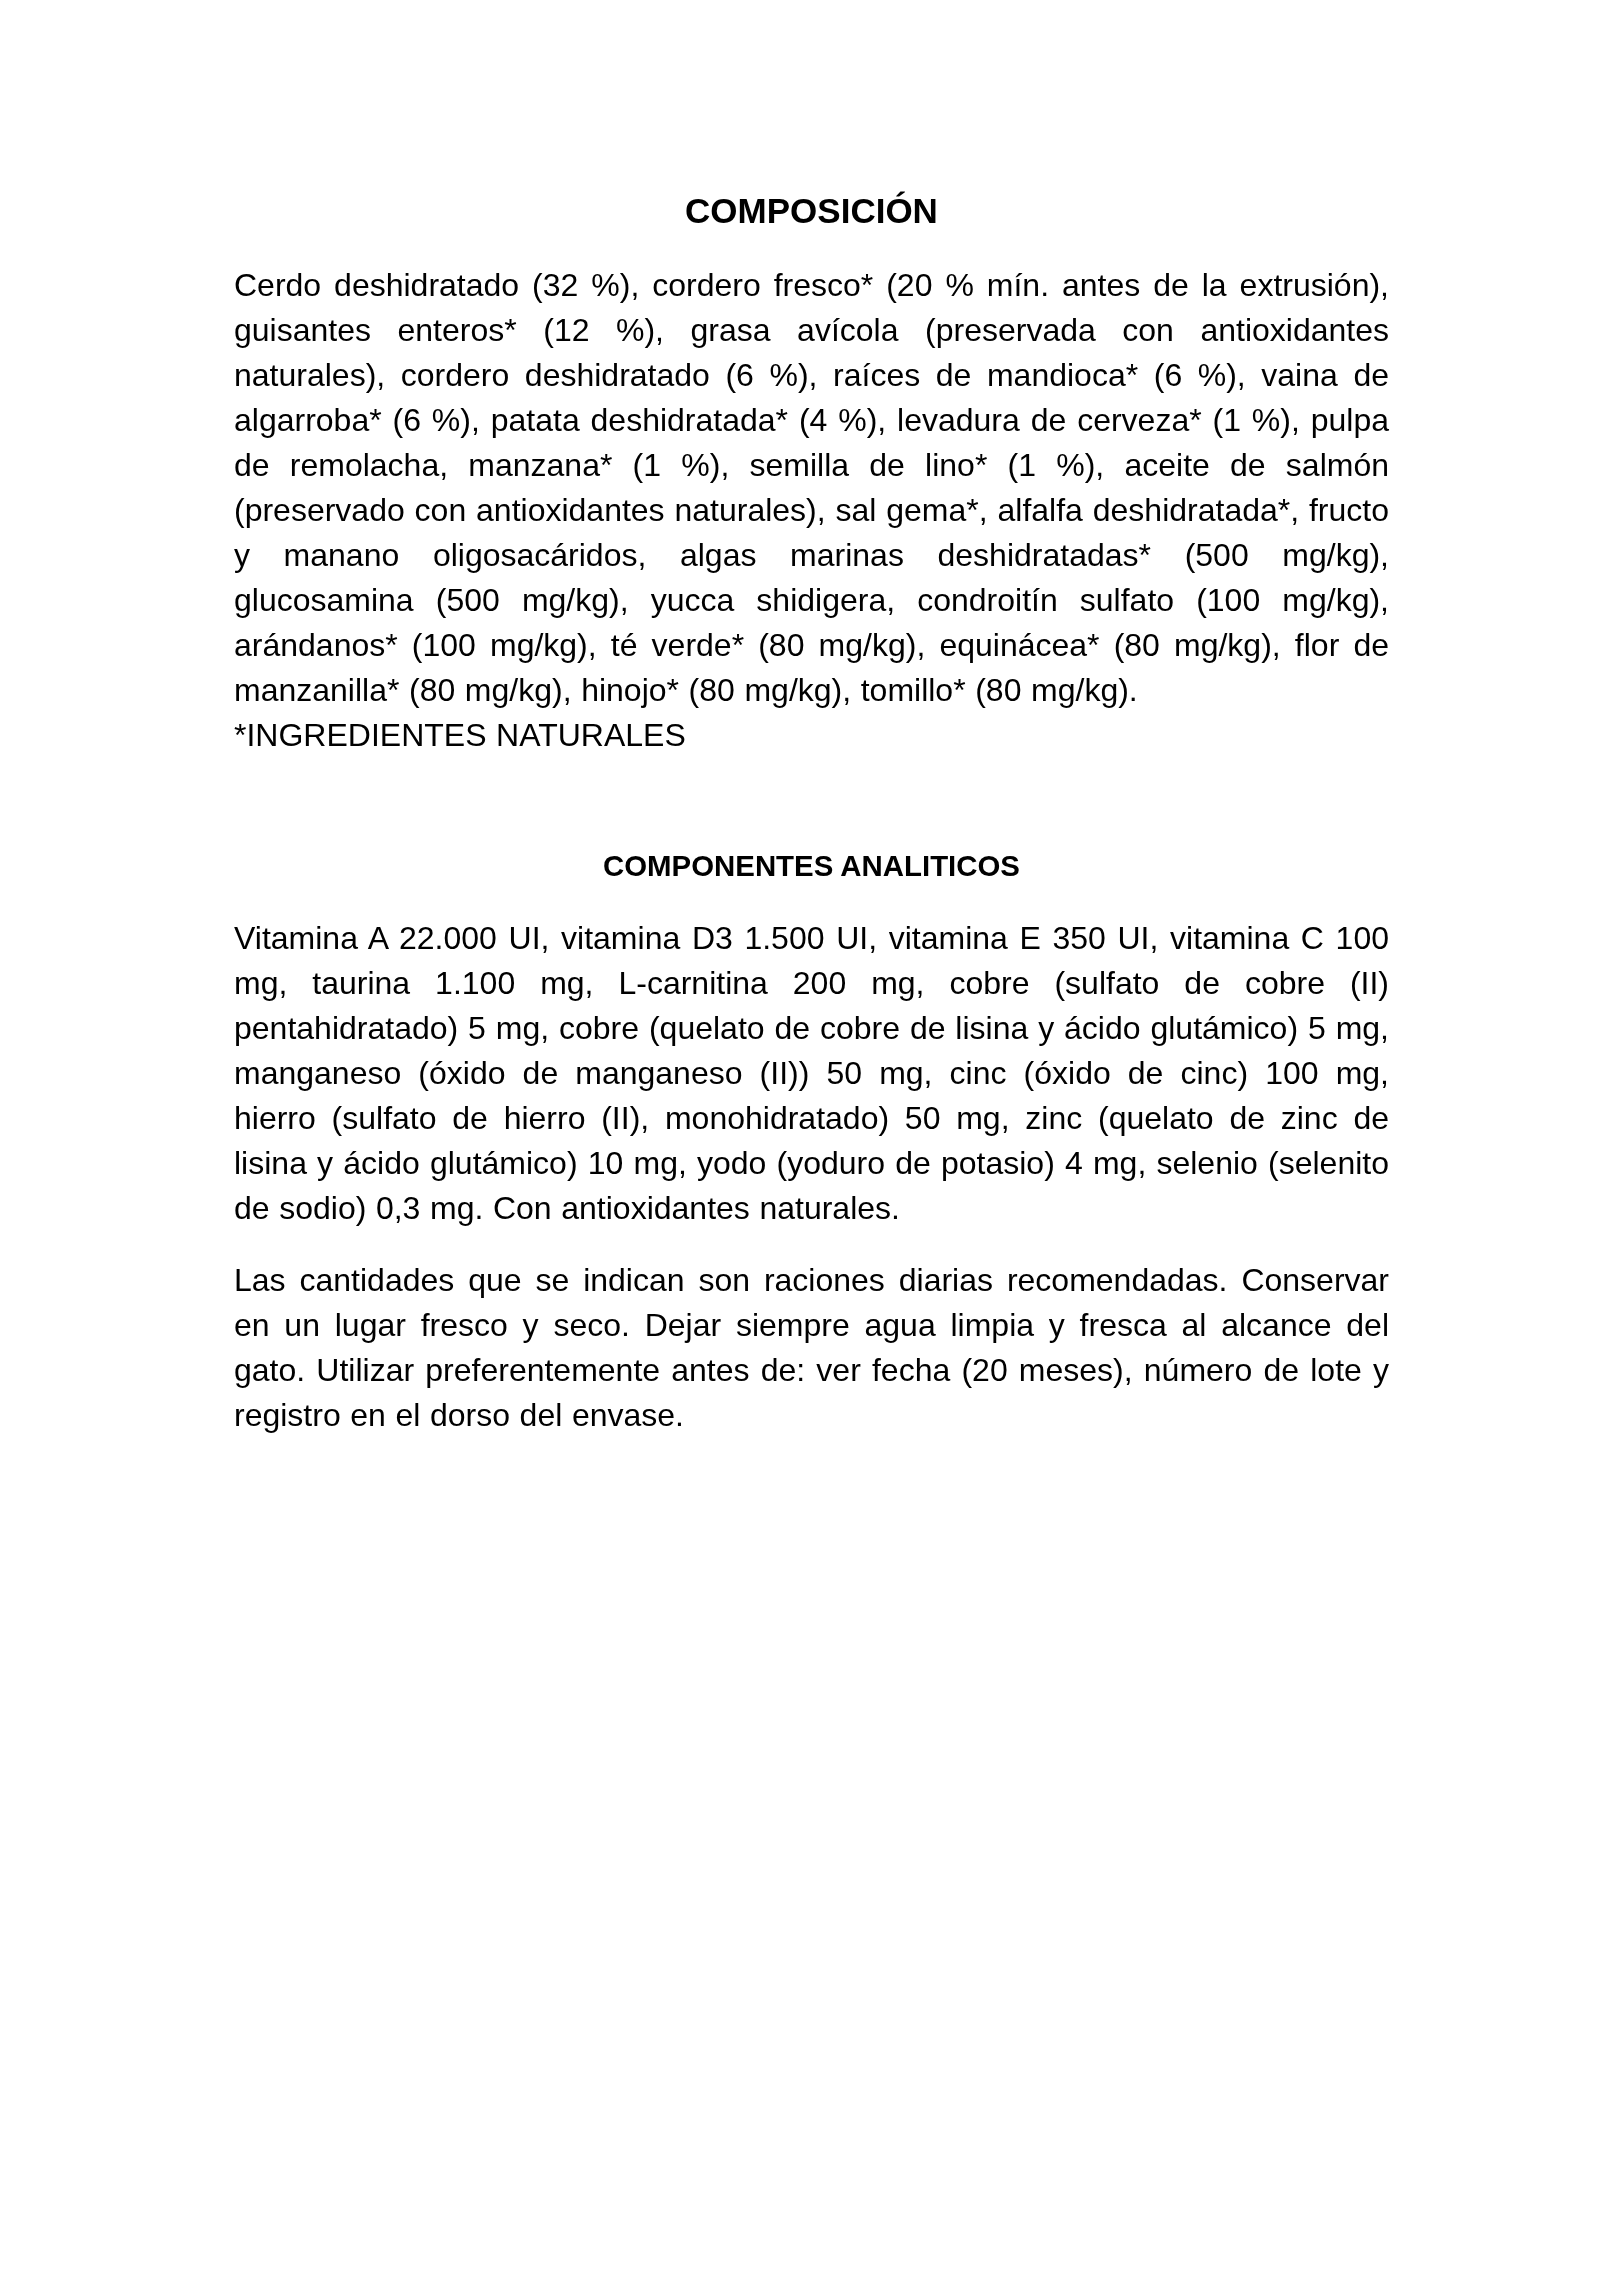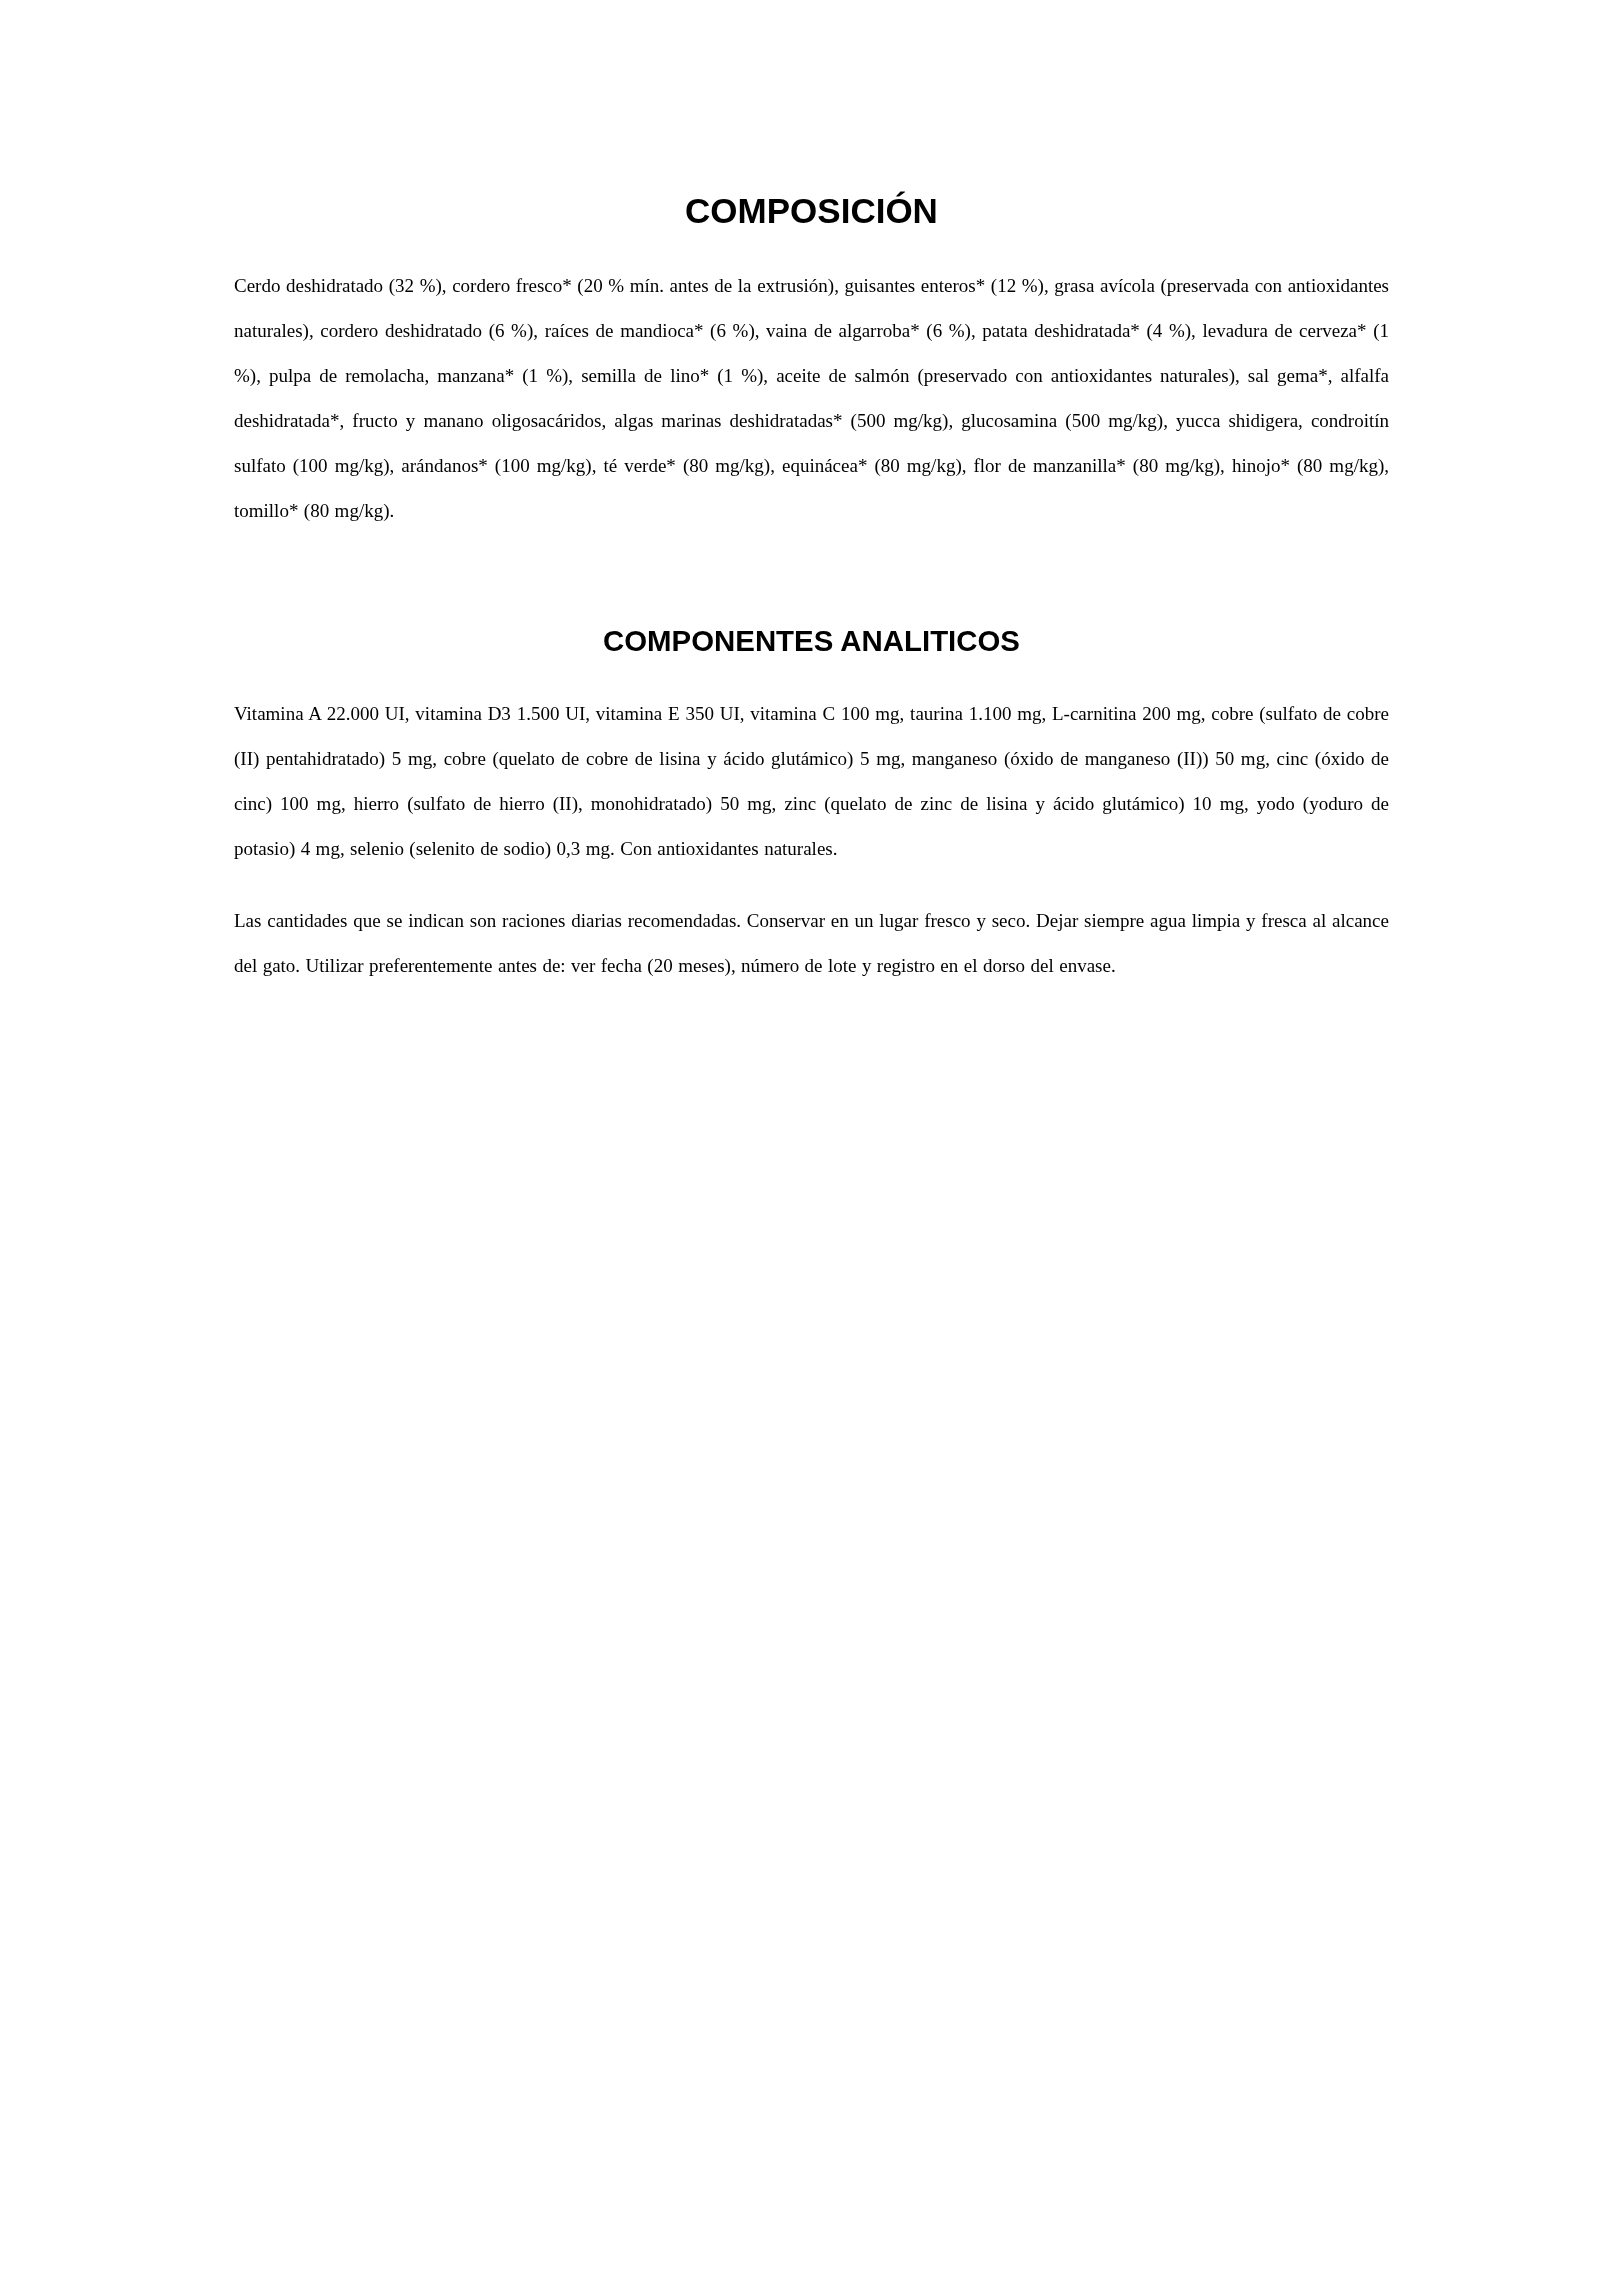--- a/index.html
+++ b/index.html
@@ -21,25 +21,24 @@
   .doc-title {
     margin: 0 0 29.4px 0;
     font-size: 35px;
     line-height: 46px;
     font-weight: 700;
     text-align: center;
     letter-spacing: 0px;
   }
   .body-text {
     margin: 0 0 27.5px 0;
-    font-size: 19px;
+    font-size: 32px;
     line-height: 45px;
     text-align: justify;
     word-spacing: 0.7px;
-    font-family: Liberation Serif, serif;
   }
   .note-line {
     display: block;
     text-align: left;
   }
   .section-heading {
     margin: 0 0 27.5px 0;
     font-size: 29.4px;
     line-height: 45px;
     font-weight: 700;
@@ -52,20 +51,21 @@
 </style>
 </head>
 <body>
 
 <div class="page">
 
   <h1 class="doc-title">COMPOSICIÓN</h1>
 
   <p class="body-text">
     <span>Cerdo deshidratado (32 %), cordero fresco* (20 % mín. antes de la extrusión), guisantes enteros* (12 %), grasa avícola (preservada con antioxidantes naturales), cordero deshidratado (6 %), raíces de mandioca* (6 %), vaina de algarroba* (6 %), patata deshidratada* (4 %), levadura de cerveza* (1 %), pulpa de remolacha, manzana* (1 %), semilla de lino* (1 %), aceite de salmón (preservado con antioxidantes naturales), sal gema*, alfalfa deshidratada*, fructo y manano oligosacáridos, algas marinas deshidratadas* (500 mg/kg), glucosamina (500 mg/kg), yucca shidigera, condroitín sulfato (100 mg/kg), arándanos* (100 mg/kg), té verde* (80 mg/kg), equinácea* (80 mg/kg), flor de manzanilla* (80 mg/kg), hinojo* (80 mg/kg), tomillo* (80 mg/kg).</span>
+    <span class="note-line">*INGREDIENTES NATURALES</span>
   </p>
 
   <h2 class="section-heading spaced">COMPONENTES ANALITICOS</h2>
 
 
 
   <p class="body-text">Vitamina A 22.000 UI, vitamina D3 1.500 UI, vitamina E 350 UI, vitamina C 100 mg, taurina 1.100 mg, L-carnitina 200 mg, cobre (sulfato de cobre (II) pentahidratado) 5 mg, cobre (quelato de cobre de lisina y ácido glutámico) 5 mg, manganeso (óxido de manganeso (II)) 50 mg, cinc (óxido de cinc) 100 mg, hierro (sulfato de hierro (II), monohidratado) 50 mg, zinc (quelato de zinc de lisina y ácido glutámico) 10 mg, yodo (yoduro de potasio) 4 mg, selenio (selenito de sodio) 0,3 mg. Con antioxidantes naturales.</p>
 
 
   <p class="body-text">Las cantidades que se indican son raciones diarias recomendadas. Conservar en un lugar fresco y seco. Dejar siempre agua limpia y fresca al alcance del gato. Utilizar preferentemente antes de: ver fecha (20 meses), número de lote y registro en el dorso del envase.</p>

